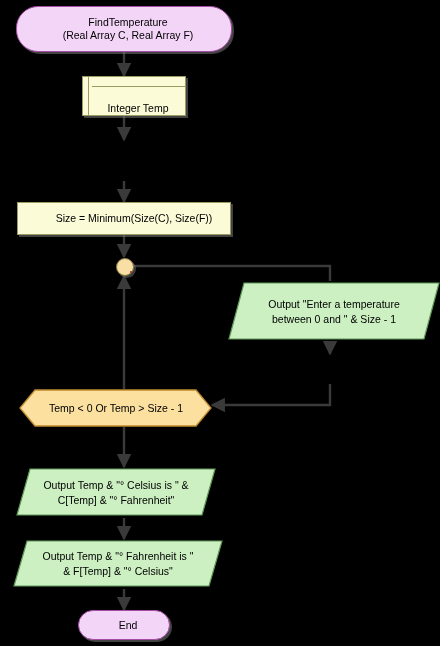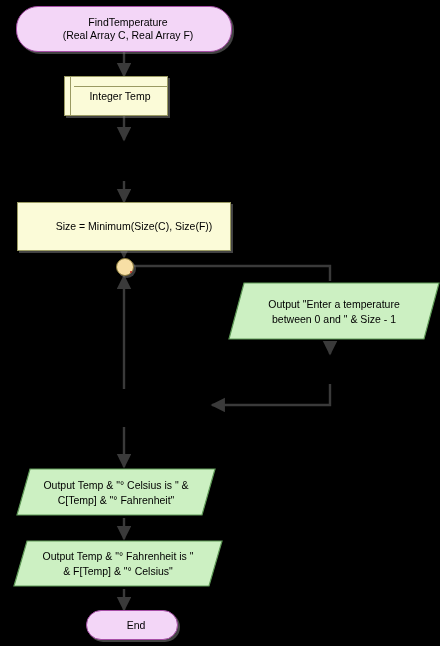--- a/index.html
+++ b/index.html
@@ -86,56 +86,62 @@
 
       <path d="M133,266 L330,266 L330,281"></path>
     </g>
   </svg>
 
   <div class="node terminal" style="left:16px;top:6px;width:216px;height:46px;">
     <span class="lbl">FindTemperature
 (Real Array C, Real Array F)</span>
   </div>
 
-  <div class="node decl" style="left:64px;top:76px;width:104px;height:40px;">
+  <div class="node decl" style="left:82px;top:76px;width:104px;height:40px;align-items:flex-end;">
     <span class="lbl">Integer Temp</span>
   </div>
 
 
-  <div class="node process" style="left:17px;top:202px;width:214px;height:49px;padding-left:12px;">
+  <div class="node process" style="left:17px;top:202px;width:214px;height:33px;padding-left:12px;">
     <span class="lbl">Size = Minimum(Size(C), Size(F))</span>
   </div>
 
   <div class="junction" style="left:116px;top:258px;">
     <span class="dot"></span>
   </div>
 
   <div class="paraWrap" style="left:228px;top:281px;width:212px;height:62px;">
     <svg width="212" height="62">
       <polygon points="16,2 211,2 196,58 1,58" fill="#ccf0c2" stroke="#5f9a57" stroke-width="1.2"></polygon>
     </svg>
     <span class="lbl">Output "Enter a temperature
 between 0 and " &amp; Size - 1</span>
   </div>
 
 
+  <div class="hexWrap" style="left:19px;top:389px;width:194px;height:38px;">
+    <svg width="194" height="38">
+      <polygon points="16,1 177,1 192,19 177,37 16,37 1,19" fill="#fbe0a0" stroke="#c08a2e" stroke-width="1.3"></polygon>
+    </svg>
+    <span class="lbl">Temp &lt; 0 Or Temp &gt; Size - 1</span>
+  </div>
 
   <div class="paraWrap" style="left:16px;top:467px;width:200px;height:51px;">
     <svg width="200" height="51">
       <polygon points="14,2 199,2 186,48 1,48" fill="#ccf0c2" stroke="#5f9a57" stroke-width="1.2"></polygon>
     </svg>
     <span class="lbl">Output Temp &amp; "° Celsius is " &amp;
 C[Temp] &amp; "° Fahrenheit"</span>
   </div>
 
   <div class="paraWrap" style="left:13px;top:539px;width:210px;height:50px;">
     <svg width="210" height="50">
       <polygon points="14,2 209,2 196,47 1,47" fill="#ccf0c2" stroke="#5f9a57" stroke-width="1.2"></polygon>
     </svg>
     <span class="lbl">Output Temp &amp; "° Fahrenheit is "
 &amp; F[Temp] &amp; "° Celsius"</span>
   </div>
 
-  <div class="node terminal" style="left:86px;top:610px;width:92px;height:30px;">
+  <div class="node terminal" style="left:78px;top:610px;width:92px;height:30px;">
     <span class="lbl">End</span>
   </div>
 
 </div>
 
 </body></html>

